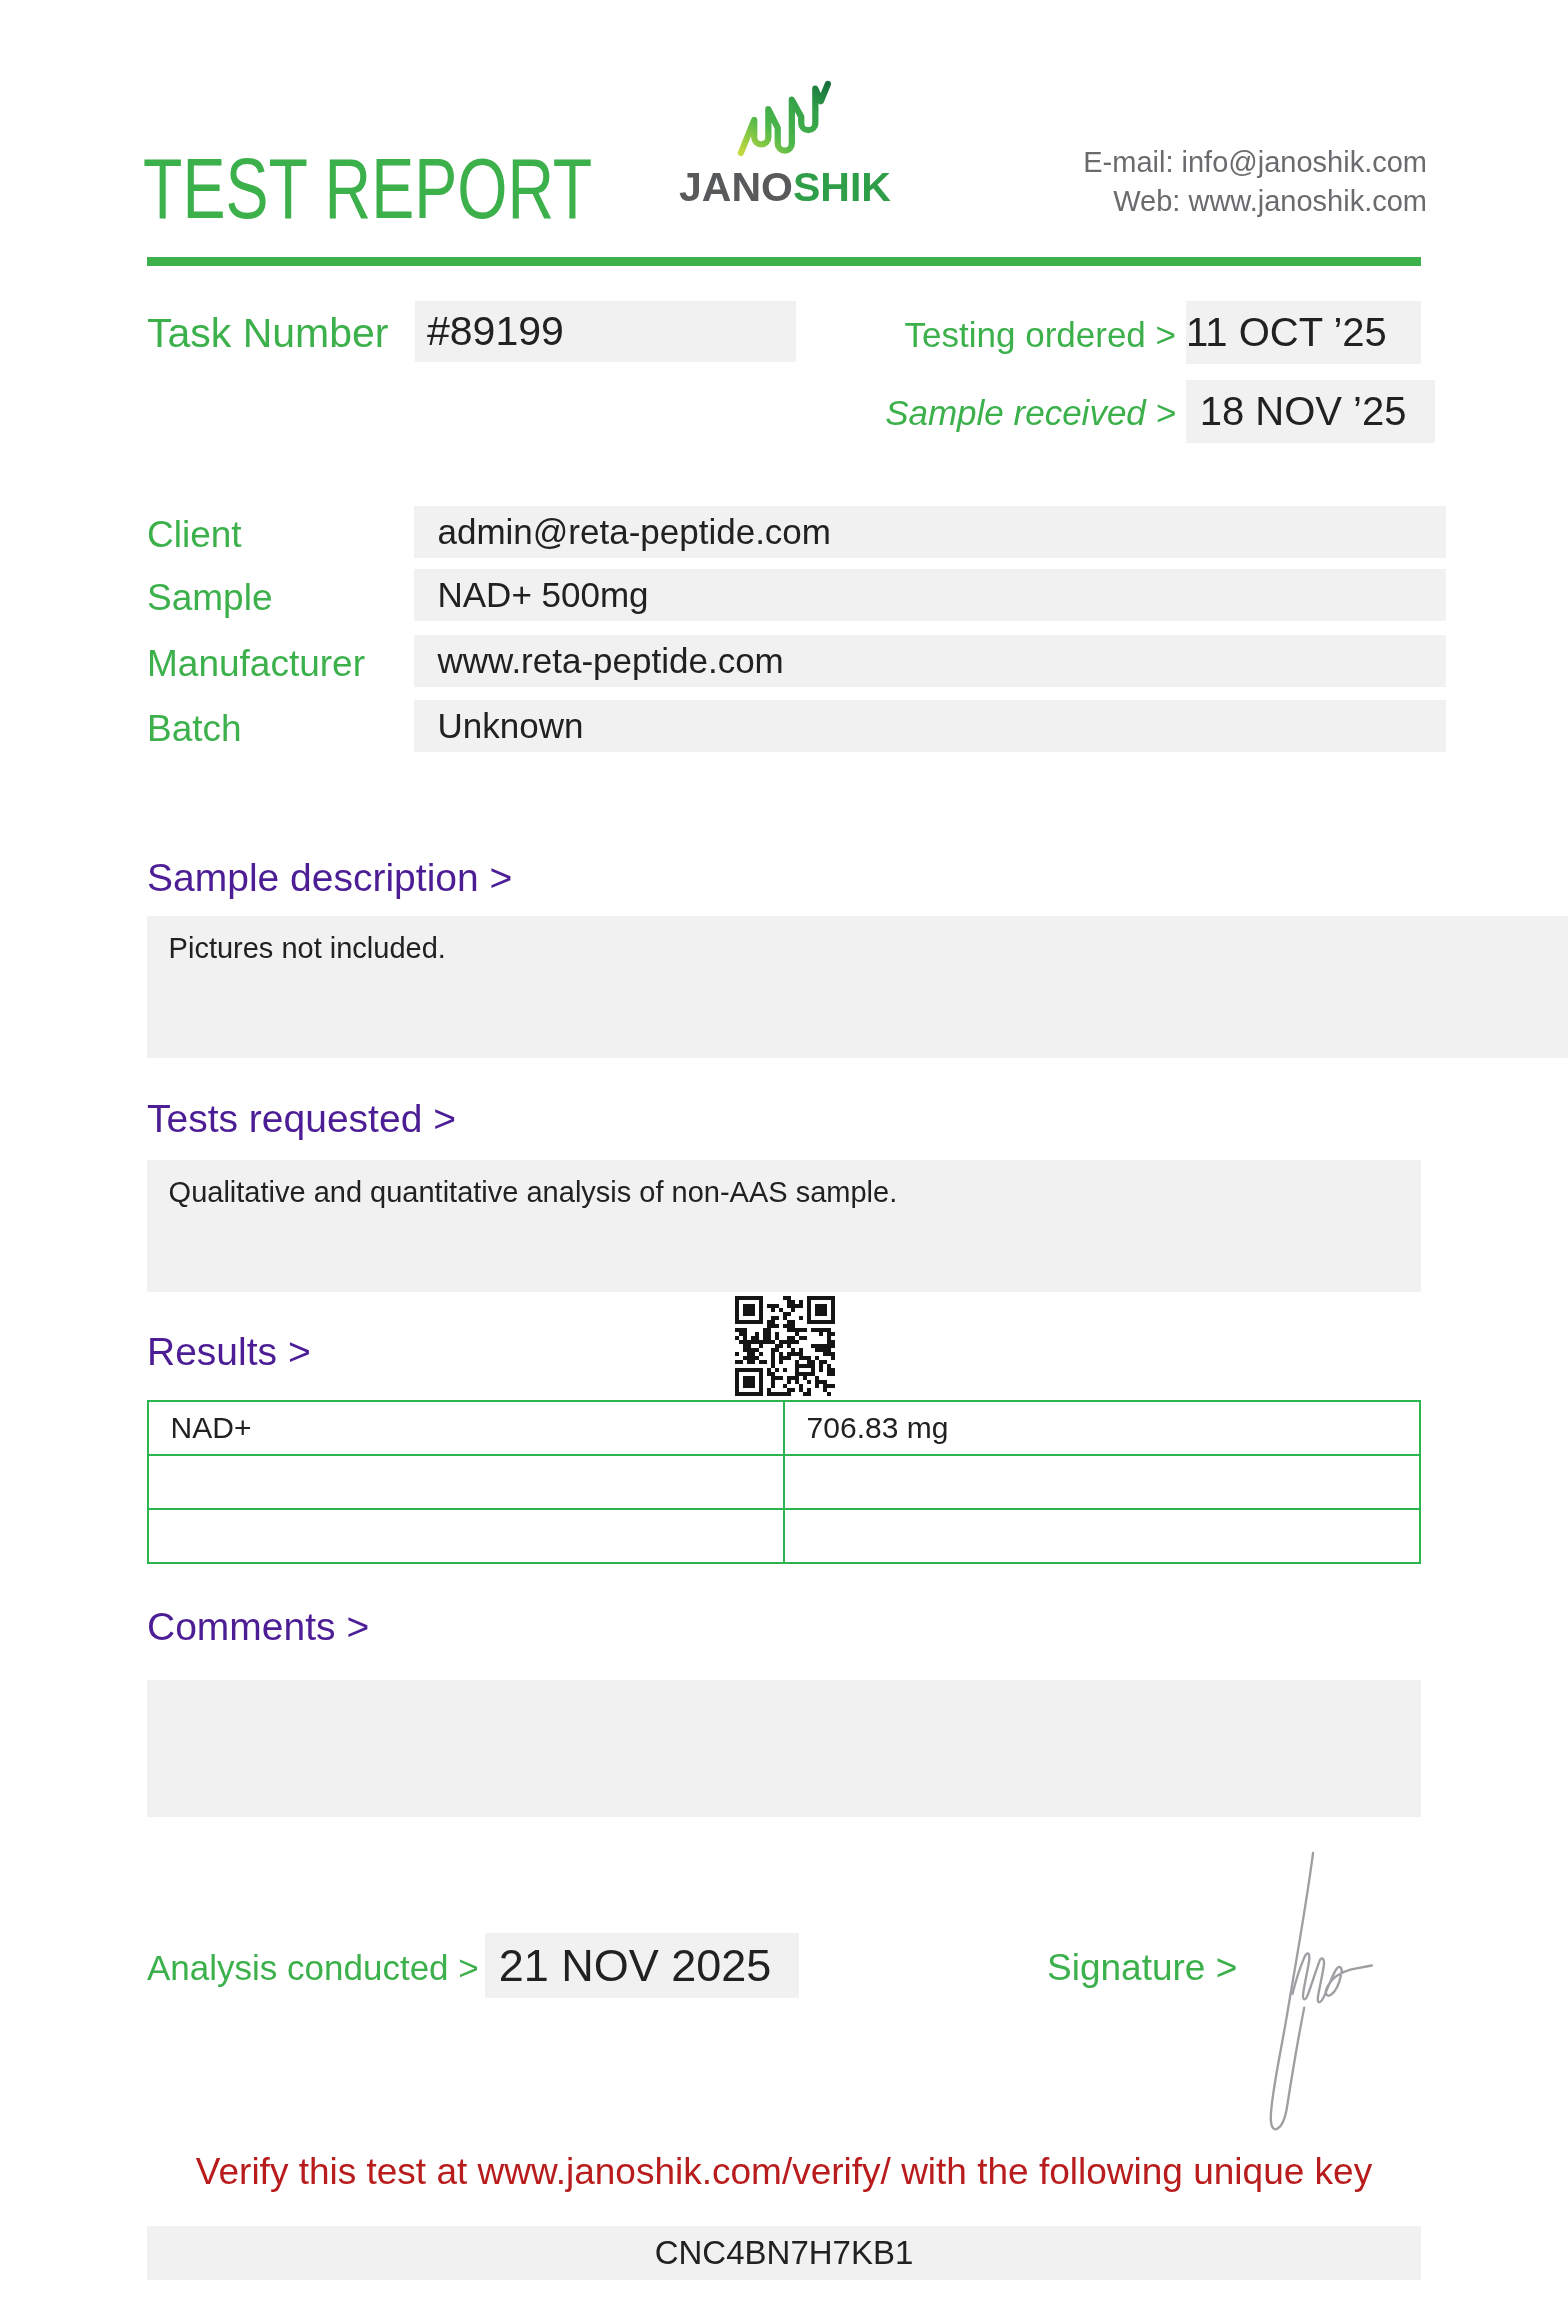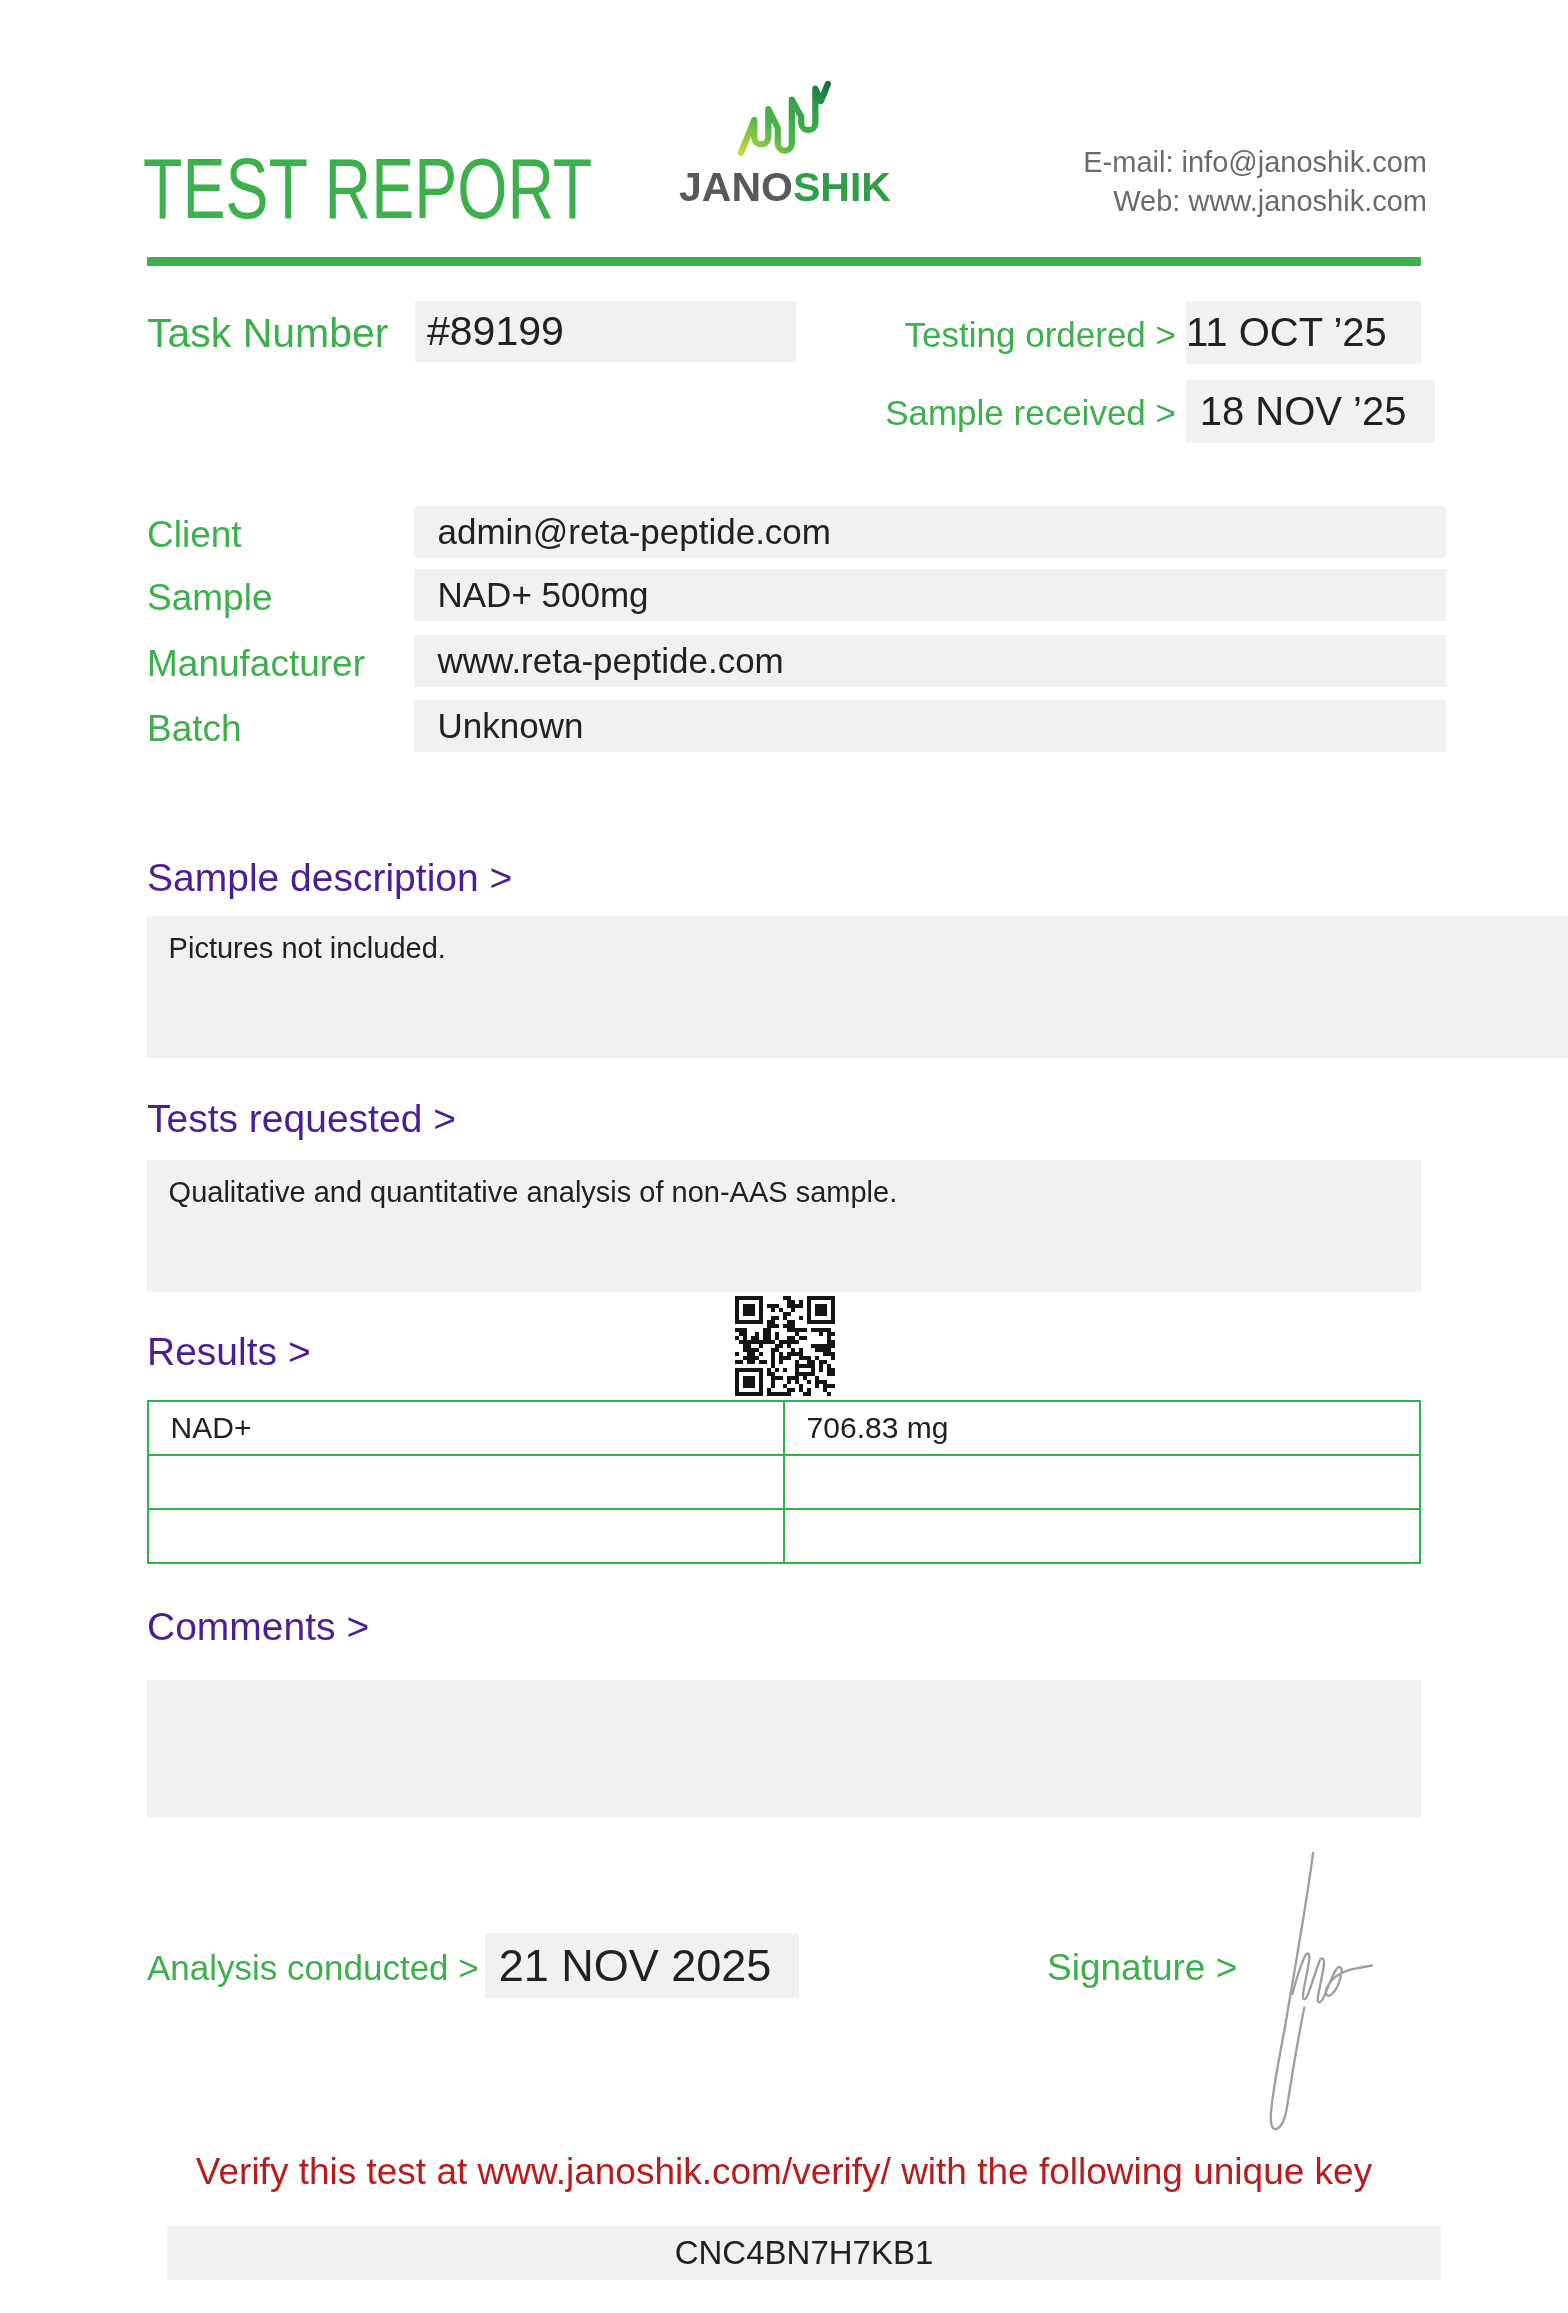--- a/index.html
+++ b/index.html
@@ -20,21 +20,21 @@
   .rule{position:absolute;left:147px;top:257px;width:1274px;height:8.8px;background:#3bb04b;}
   .gbox{position:absolute;background:#f1f1f2;display:flex;align-items:center;}
   .heading{position:absolute;font-size:39px;line-height:45px;color:#4c1d95;white-space:nowrap;}
   .label{position:absolute;color:#3bb04b;white-space:nowrap;}
 
   
   .task-label{left:147px;top:308px;font-size:41px;line-height:51px;}
   .task-box{left:415px;top:301px;width:369px;height:61px;font-size:41px;padding-left:12px;}
   .ord-label{left:882px;top:314px;width:294px;text-align:right;font-size:35px;line-height:41px;}
   .ord-box{left:1186px;top:301px;width:235px;height:63px;font-size:40px;padding-left:0;}
-  .rec-label{left:882px;top:392px;width:294px;text-align:right;font-size:35px;line-height:41px;}
+  .rec-label{left:882px;top:392px;width:294px;text-align:right;font-size:35px;line-height:41px;font-style:italic;}
   .rec-box{left:1186px;top:380px;width:235px;height:63px;font-size:40px;padding-left:13.7px;}
 
   
   .f-label{left:147px;font-size:37px;line-height:45px;}
   .f-box{left:414px;width:1008px;height:52px;font-size:35px;padding-left:23.5px;}
 
   
   .desc-box{left:147px;top:916px;width:1462px;height:142px;align-items:flex-start;
             font-size:29px;padding:15.7px 21.6px;box-sizing:border-box;}
   .tests-box{left:147px;top:1160px;width:1274px;height:132px;align-items:flex-start;
@@ -50,21 +50,21 @@
 
   
   .an-label{left:147px;top:1945px;font-size:35px;line-height:45px;}
   .an-box{left:485px;top:1933px;width:300px;height:65px;font-size:45px;padding-left:13.7px;}
   .sig-label{left:1047px;top:1945px;font-size:37px;line-height:45px;}
   .signature{position:absolute;left:1259px;top:1845px;width:162px;height:289px;}
 
   .verify{position:absolute;left:147px;top:2148px;width:1274px;text-align:center;
           font-size:37px;line-height:47px;color:#b91c1c;white-space:nowrap;}
   .key-box{left:147px;top:2226px;width:1274px;height:54px;justify-content:center;
-           font-size:33px;margin-left:20px;}
+           font-size:33px;}
 </style>
 </head>
 <body>
 
 <div class="page">
 
   <div class="title">TEST REPORT</div>
 
   <svg class="logo-icon" viewBox="0 0 120 100" fill="none">
     <defs>

